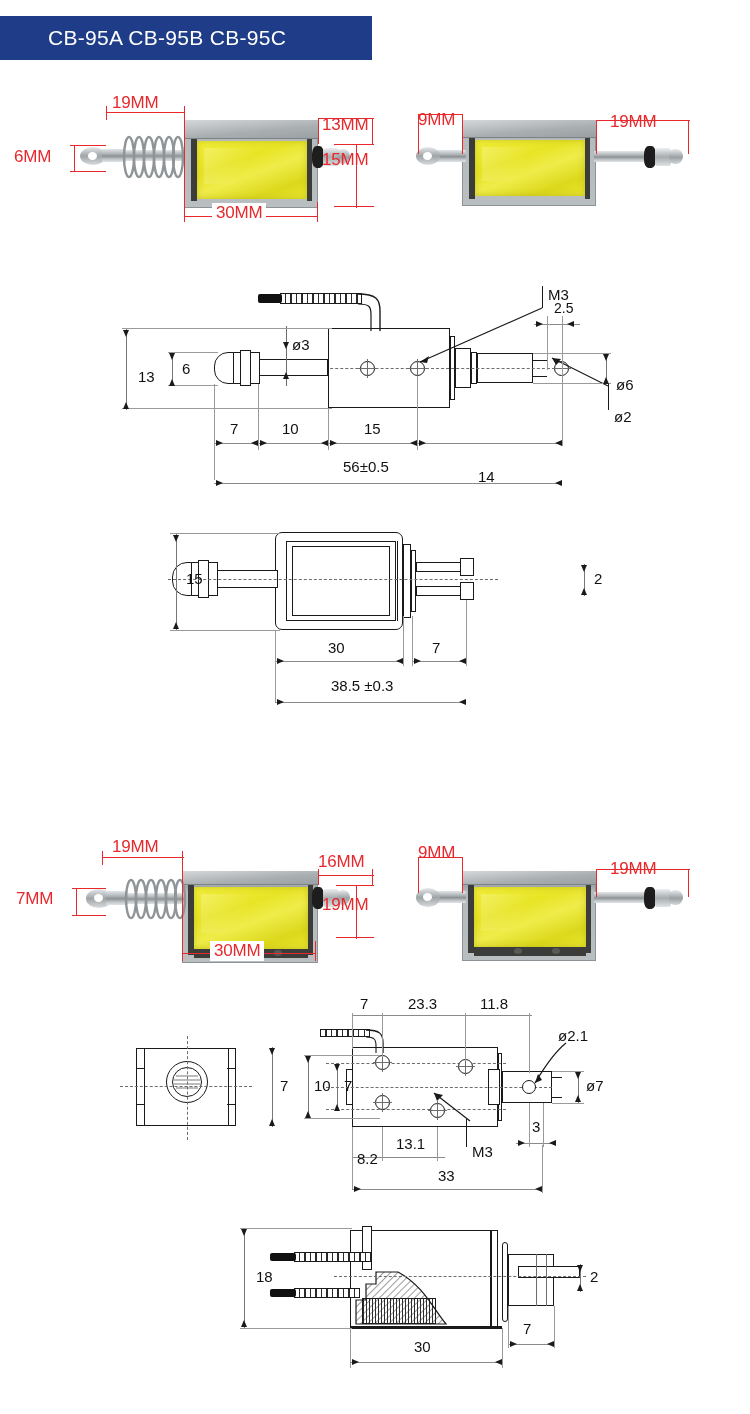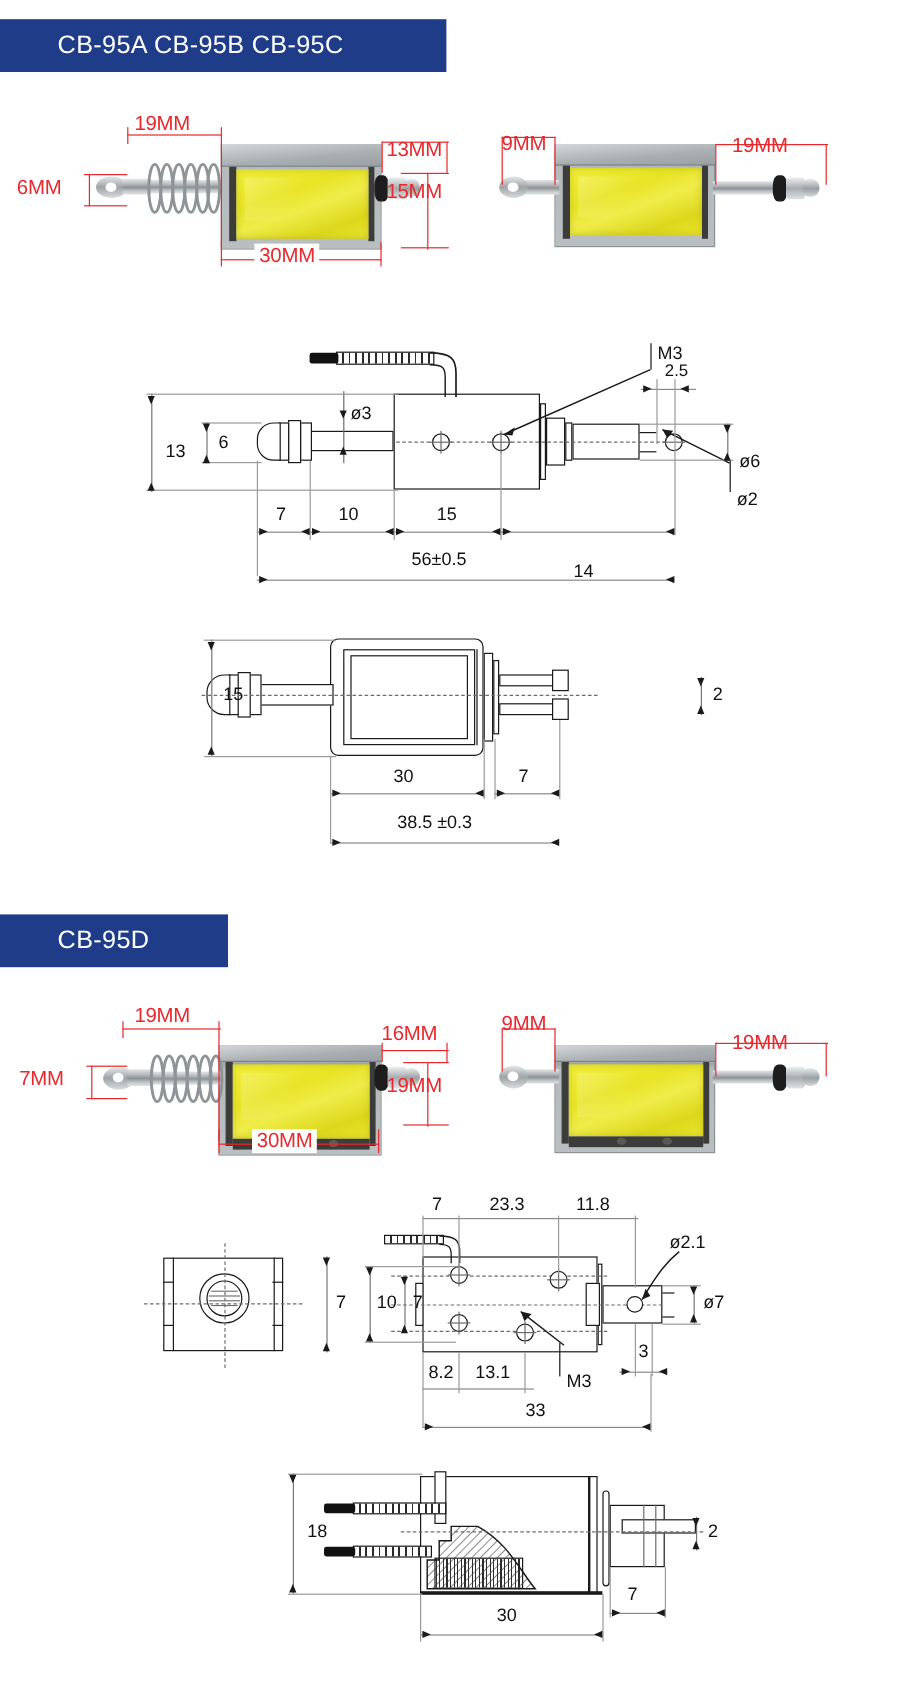--- a/index.html
+++ b/index.html
@@ -364,23 +364,20 @@
     <div class="arrowR" style="left:264px;top:138px;"></div>
     <div class="arrowL" style="left:309px;top:138px;"></div>
     <div class="dimtxt" style="left:282px;top:119px;">7</div>
 
     <div class="ln ln-h" style="left:125px;top:182px;width:191px;background:#8a8a8a;"></div>
     <div class="arrowR" style="left:127px;top:179px;"></div>
     <div class="arrowL" style="left:309px;top:179px;"></div>
     <div class="dimtxt" style="left:176px;top:157px;background:#fff;padding:0 5px;">38.5 ±0.3</div>
   </div>
 
-  <div class="hdr-bar" id="hdr-d">
-    <span class="hdr-text">CB-95D</span>
-  </div>
 
   <div class="photo" style="left:60px;top:855px;width:320px;height:120px;">
 
     <div class="body-case" style="left:122px;top:16px;width:136px;height:92px;"></div>
     <div class="body-top" style="left:122px;top:16px;width:136px;height:14px;"></div>
     <div class="inner-dark" style="left:128px;top:30px;width:6px;height:70px;"></div>
     <div class="inner-dark" style="left:248px;top:30px;width:5px;height:70px;"></div>
     <div class="coil" style="left:134px;top:32px;width:114px;height:62px;"></div>
     <div class="inner-dark" style="left:134px;top:94px;width:114px;height:9px;"></div>
     <div class="eyelet-hole" style="left:176px;top:95px;width:8px;height:6px;background:#5a5a55;"></div>
@@ -572,21 +569,21 @@
 
     <div class="ln ln-v" style="left:7px;top:78px;height:48px;background:#777;"></div>
     <div class="arrowD" style="left:4px;top:79px;"></div>
     <div class="arrowU" style="left:4px;top:119px;"></div>
     <div class="dimtxt" style="left:14px;top:92px;">7</div>
 
     <div class="ln ln-h" style="left:22px;top:172px;width:93px;background:#8a8a8a;"></div>
     <div class="ln ln-v" style="left:22px;top:142px;height:62px;background:#9a9a9a;"></div>
     <div class="ln ln-v" style="left:52px;top:142px;height:34px;background:#9a9a9a;"></div>
     <div class="ln ln-v" style="left:107px;top:142px;height:34px;background:#9a9a9a;"></div>
-    <div class="dimtxt" style="left:27px;top:150px;">8.2</div>
+    <div class="dimtxt" style="left:27px;top:165px;">8.2</div>
     <div class="dimtxt" style="left:66px;top:150px;">13.1</div>
 
     <div class="ln ln-h" style="left:22px;top:204px;width:190px;background:#8a8a8a;"></div>
     <div class="ln ln-v" style="left:212px;top:160px;height:48px;background:#9a9a9a;"></div>
     <div class="arrowR" style="left:24px;top:201px;"></div>
     <div class="arrowL" style="left:205px;top:201px;"></div>
     <div class="dimtxt" style="left:104px;top:182px;background:#fff;padding:0 4px;">33</div>
   </div>
 
   <div class="dw" style="left:250px;top:1240px;width:400px;height:170px;">

